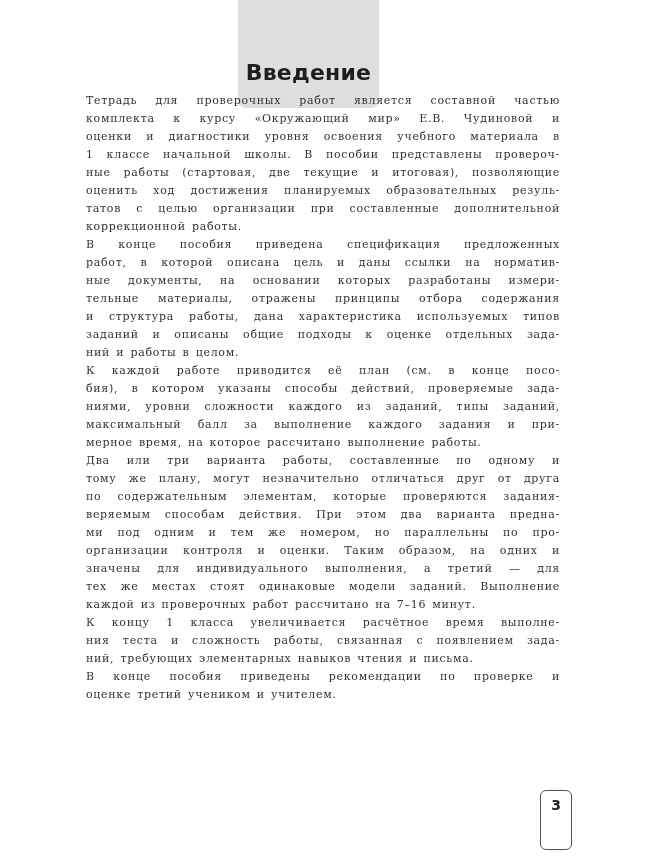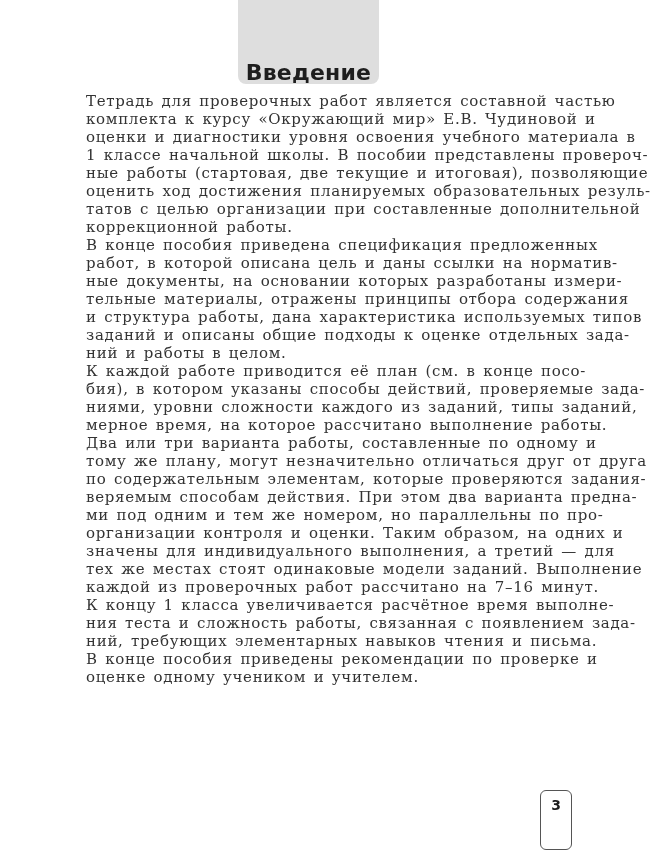--- a/index.html
+++ b/index.html
@@ -12,21 +12,21 @@
       height: 856px;
       position: relative;
       overflow: hidden;
       color: #2a2a2a;
     }
     .title-tab {
       position: absolute;
       left: 238px;
       top: 0;
       width: 141px;
-      height: 84px;
+      height: 108px;
       background: #dedede;
       border-radius: 0 0 8px 8px;
     }
     .title-text {
       position: absolute;
       left: 0;
       right: 0;
       top: 60px;
       text-align: center;
       font-family: "DejaVu Sans", sans-serif;
@@ -34,21 +34,21 @@
       font-size: 22px;
       color: #1e1e1e;
       letter-spacing: 0.2px;
     }
     .body-text {
       position: absolute;
       left: 64px;
       top: 92px;
       width: 496px;
       font-family: "DejaVu Serif", serif;
-      font-size: 15px;
+      font-size: 11px;
       line-height: 18px;
       color: #333333;
     }
     .para {
       margin: 0;
       text-indent: 22px;
       text-align: justify;
       letter-spacing: 0.7px;
       word-spacing: 2px;
       hyphens: manual;
@@ -112,39 +112,40 @@
     <span class="line">ные документы, на основании которых разработаны измери-</span>
     <span class="line">тельные материалы, отражены принципы отбора содержания</span>
     <span class="line">и структура работы, дана характеристика используемых типов</span>
     <span class="line">заданий и описаны общие подходы к оценке отдельных зада-</span>
     <span class="line last">ний и работы в целом.</span>
   </div>
   <div class="para">
     <span class="line first">К каждой работе приводится её план (см. в конце посо-</span>
     <span class="line">бия), в котором указаны способы действий, проверяемые зада-</span>
     <span class="line">ниями, уровни сложности каждого из заданий, типы заданий,</span>
+    <span class="line">максимальный балл за выполнение каждого задания и при-</span>
     <span class="line last">мерное время, на которое рассчитано выполнение работы.</span>
   </div>
   <div class="para">
     <span class="line first">Два или три варианта работы, составленные по одному и</span>
     <span class="line">тому же плану, могут незначительно отличаться друг от друга</span>
     <span class="line">по содержательным элементам, которые проверяются задания-</span>
     <span class="line">веряемым способам действия. При этом два варианта предна-</span>
     <span class="line">ми под одним и тем же номером, но параллельны по про-</span>
     <span class="line">организации контроля и оценки. Таким образом, на одних и</span>
     <span class="line">значены для индивидуального выполнения, а третий — для</span>
     <span class="line">тех же местах стоят одинаковые модели заданий. Выполнение</span>
     <span class="line last">каждой из проверочных работ рассчитано на  7–16 минут.</span>
   </div>
   <div class="para">
     <span class="line first">К концу 1 класса увеличивается расчётное время выполне-</span>
     <span class="line">ния теста и сложность работы, связанная с появлением зада-</span>
     <span class="line last">ний, требующих элементарных навыков чтения и письма.</span>
   </div>
   <div class="para">
     <span class="line first">В конце пособия приведены рекомендации по проверке и</span>
-    <span class="line last">оценке одному учеником и учителем.</span>
+    <span class="line last">оценке третий учеником и учителем.</span>
   </div>
 </div>
 
 <div class="page-number-box">
   <div class="page-number">3</div>
 </div>
 
 </body></html>

